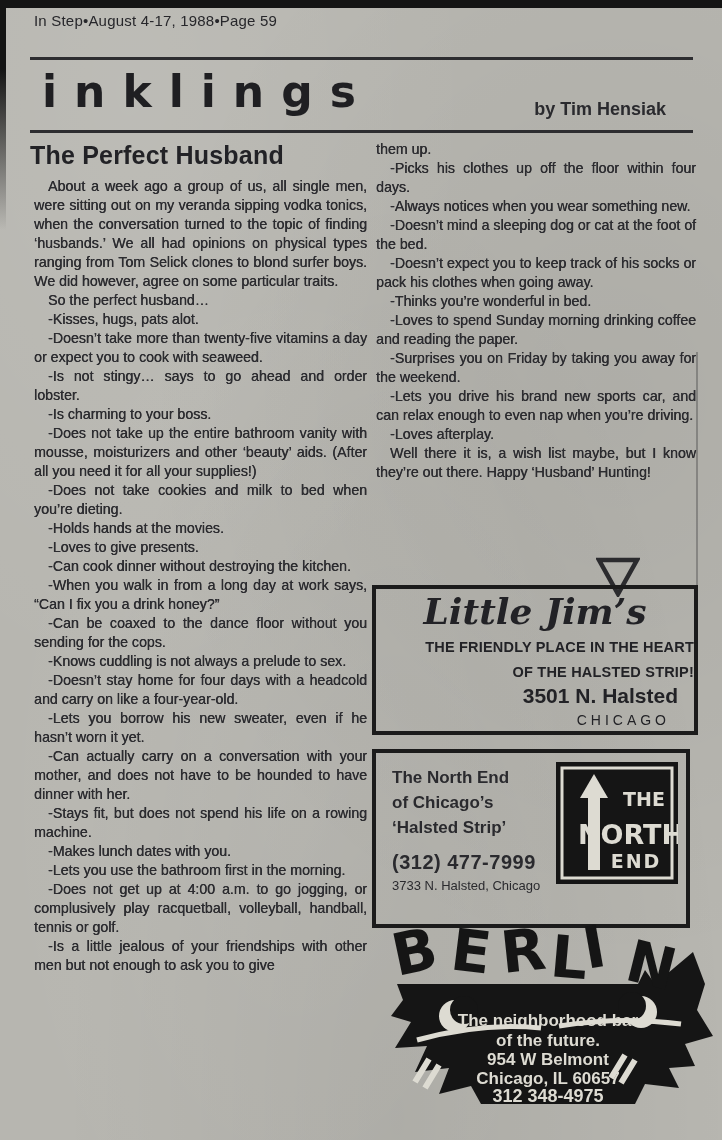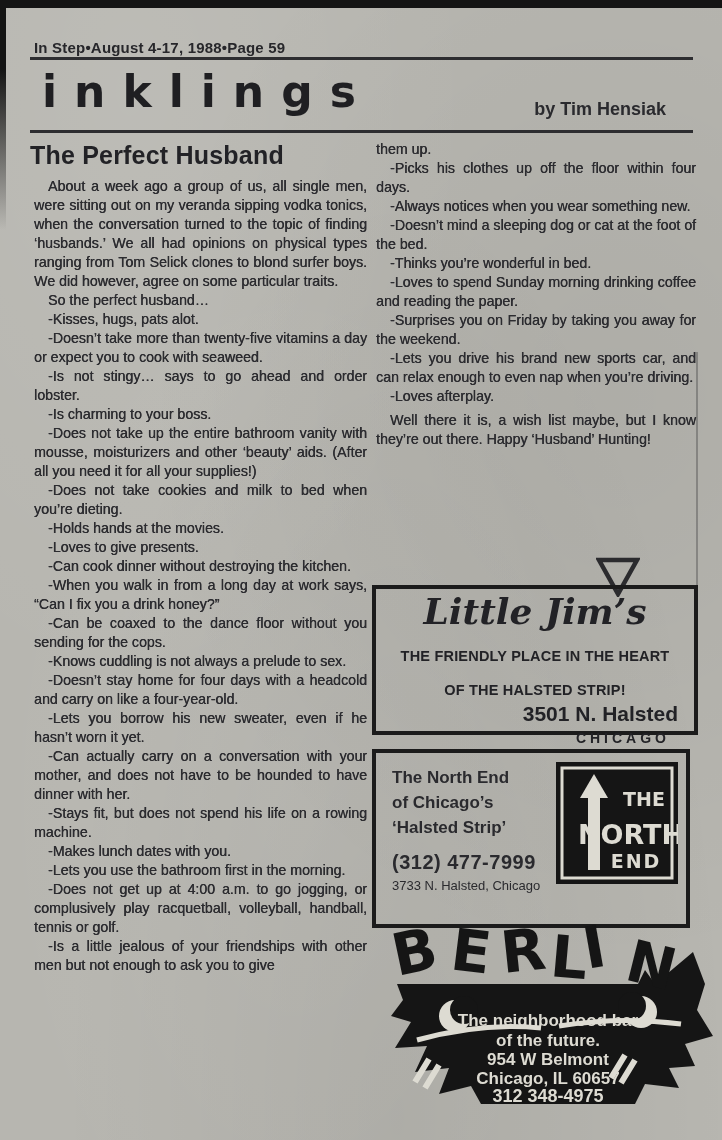--- a/index.html
+++ b/index.html
@@ -7,46 +7,46 @@
   #page{position:relative;width:722px;height:1140px;background:#b7b6b0;overflow:hidden;
     background-image:
       radial-gradient(ellipse at 18% 8%, rgba(255,255,255,.08), transparent 42%),
       radial-gradient(ellipse at 85% 35%, rgba(0,0,0,.05), transparent 55%),
       radial-gradient(ellipse at 40% 70%, rgba(255,255,255,.05), transparent 50%),
       radial-gradient(ellipse at 55% 98%, rgba(0,0,0,.06), transparent 60%);
   }
   .scan-top-edge{position:absolute;left:0;top:0;width:722px;height:8px;background:#141414;}
   .scan-left-edge{position:absolute;left:0;top:0;width:6px;height:230px;
     background:linear-gradient(#141414 30%, rgba(20,20,20,0));}
-  .masthead{position:absolute;left:34px;top:39px;font-size:15px;font-weight:bold;color:#27272b;letter-spacing:.2px;}
+  .masthead{position:absolute;left:34px;top:12px;font-size:15px;font-weight:normal;color:#27272b;letter-spacing:.2px;}
   .rule{position:absolute;left:30px;width:663px;height:3px;background:#2d2d30;}
   .rule1{top:57px;}
   .rule2{top:130px;}
   .col-title{position:absolute;left:42px;top:66px;font-family:"DejaVu Sans",sans-serif;
     font-size:44px;font-weight:bold;letter-spacing:17px;color:#1f1f22;}
   .byline{position:absolute;left:506px;top:99px;width:160px;text-align:right;font-size:18px;font-weight:bold;color:#2a2a2e;}
   .headline{position:absolute;left:30px;top:141px;font-size:25px;font-weight:bold;color:#222226;letter-spacing:.2px;}
   .textcol{position:absolute;color:#2c2c30;}
   .textcol p{margin:0;font-size:14.2px;line-height:19px;text-align:justify;text-indent:14px;
     text-shadow:.3px 0 0 currentColor;}
   #col-left{left:34px;top:177px;width:333px;}
   #col-right{left:376px;top:140px;width:320px;}
   #col-right p:first-child{text-indent:0;}
-  #col-right p:last-child{margin-top:5px;}
+  #col-right p:last-child{}
   .end-mark{position:absolute;left:596px;top:557px;width:44px;height:40px;}
   .v-line{position:absolute;left:696px;top:352px;width:2px;height:306px;background:rgba(45,45,48,.32);}
 
   
   .ad-lj{position:absolute;left:372px;top:585px;width:326px;height:150px;border:4px solid #1b1b1b;
     box-sizing:border-box;text-align:center;color:#222226;}
   .lj-name{margin-top:1px;font-family:"DejaVu Serif",serif;font-style:italic;font-weight:bold;
     font-size:36px;line-height:42px;}
-  .lj-tag{font-size:14.5px;font-weight:bold;line-height:18.5px;letter-spacing:.2px;margin-top:15px;}
+  .lj-tag{font-size:14.5px;font-weight:bold;line-height:18.5px;letter-spacing:.2px;margin-top:6px;text-align:right;}
   .lj-addr{font-size:21px;font-weight:bold;text-align:right;padding-right:16px;margin-top:3px;}
-  .lj-city{font-size:14px;font-weight:bold;text-align:right;padding-right:24px;letter-spacing:4px;margin-top:4px;}
+  .lj-city{font-size:14px;font-weight:normal;text-align:right;padding-right:24px;letter-spacing:4px;margin-top:4px;}
 
   
   .ad-ne{position:absolute;left:372px;top:749px;width:318px;height:179px;border:4px solid #1b1b1b;
     box-sizing:border-box;color:#2a2a2e;}
   .ne-intro{position:absolute;left:16px;top:12px;font-size:17px;font-weight:bold;line-height:25px;}
   .ne-phone{position:absolute;left:16px;top:98px;font-size:20px;font-weight:bold;letter-spacing:.5px;}
   .ne-addr{position:absolute;left:16px;top:125px;font-size:13px;font-weight:normal;}
   .ne-logo{position:absolute;right:8px;top:9px;}
 
   
@@ -91,20 +91,21 @@
       <p>-Lets you use the bathroom first in the morning.</p>
       <p>-Does not get up at 4:00 a.m. to go jogging, or complusively play racquetball, volleyball, handball, tennis or golf.</p>
       <p>-Is a little jealous of your friendships with other men but not enough to ask you to give</p>
     </div>
 
   <div id="col-right" class="textcol">
       <p>them up.</p>
       <p>-Picks his clothes up off the floor within four days.</p>
       <p>-Always notices when you wear something new.</p>
       <p>-Doesn’t mind a sleeping dog or cat at the foot of the bed.</p>
+      <p>-Doesn’t expect you to keep track of his socks or pack his clothes when going away.</p>
       <p>-Thinks you’re wonderful in bed.</p>
       <p>-Loves to spend Sunday morning drinking coffee and reading the paper.</p>
       <p>-Surprises you on Friday by taking you away for the weekend.</p>
       <p>-Lets you drive his brand new sports car, and can relax enough to even nap when you’re driving.</p>
       <p>-Loves afterplay.</p>
       <p>Well there it is, a wish list maybe, but I know they’re out there. Happy ‘Husband’ Hunting!</p>
     </div>
 
   <svg class="end-mark" viewBox="0 0 44 40">
     <polygon points="3,3 41,3 22,37" fill="none" stroke="#2b2b2e" stroke-width="4.5"></polygon>

